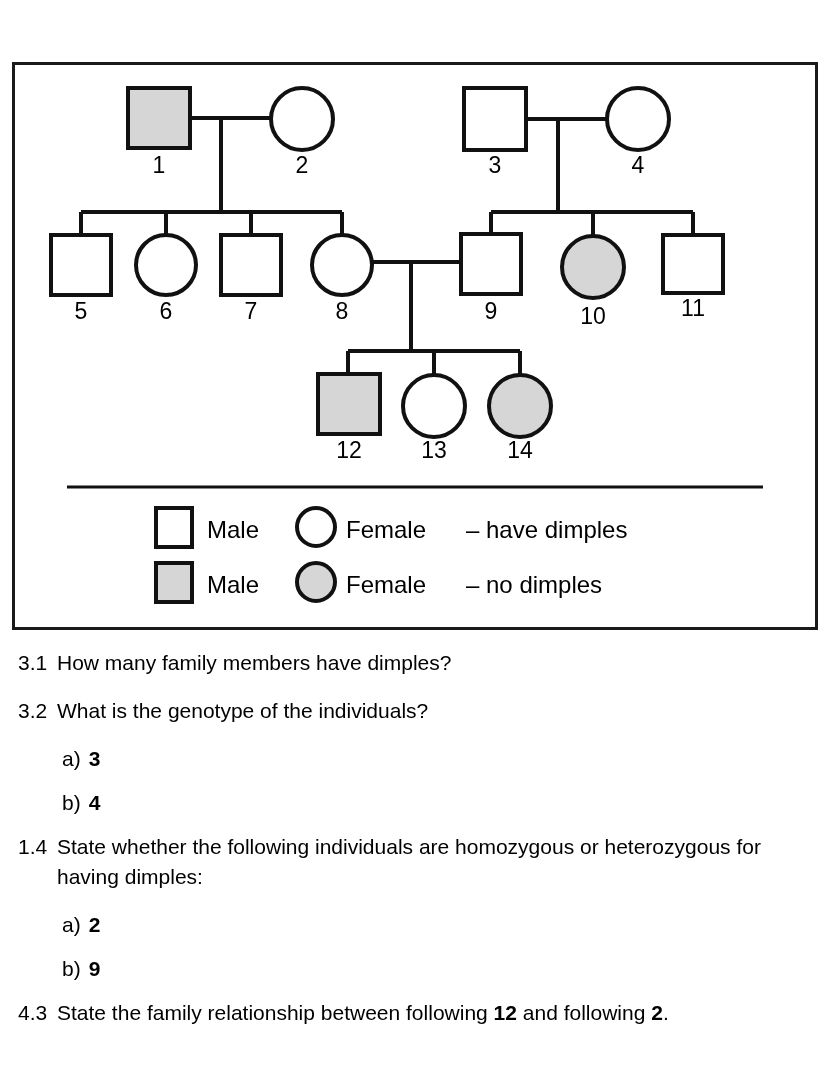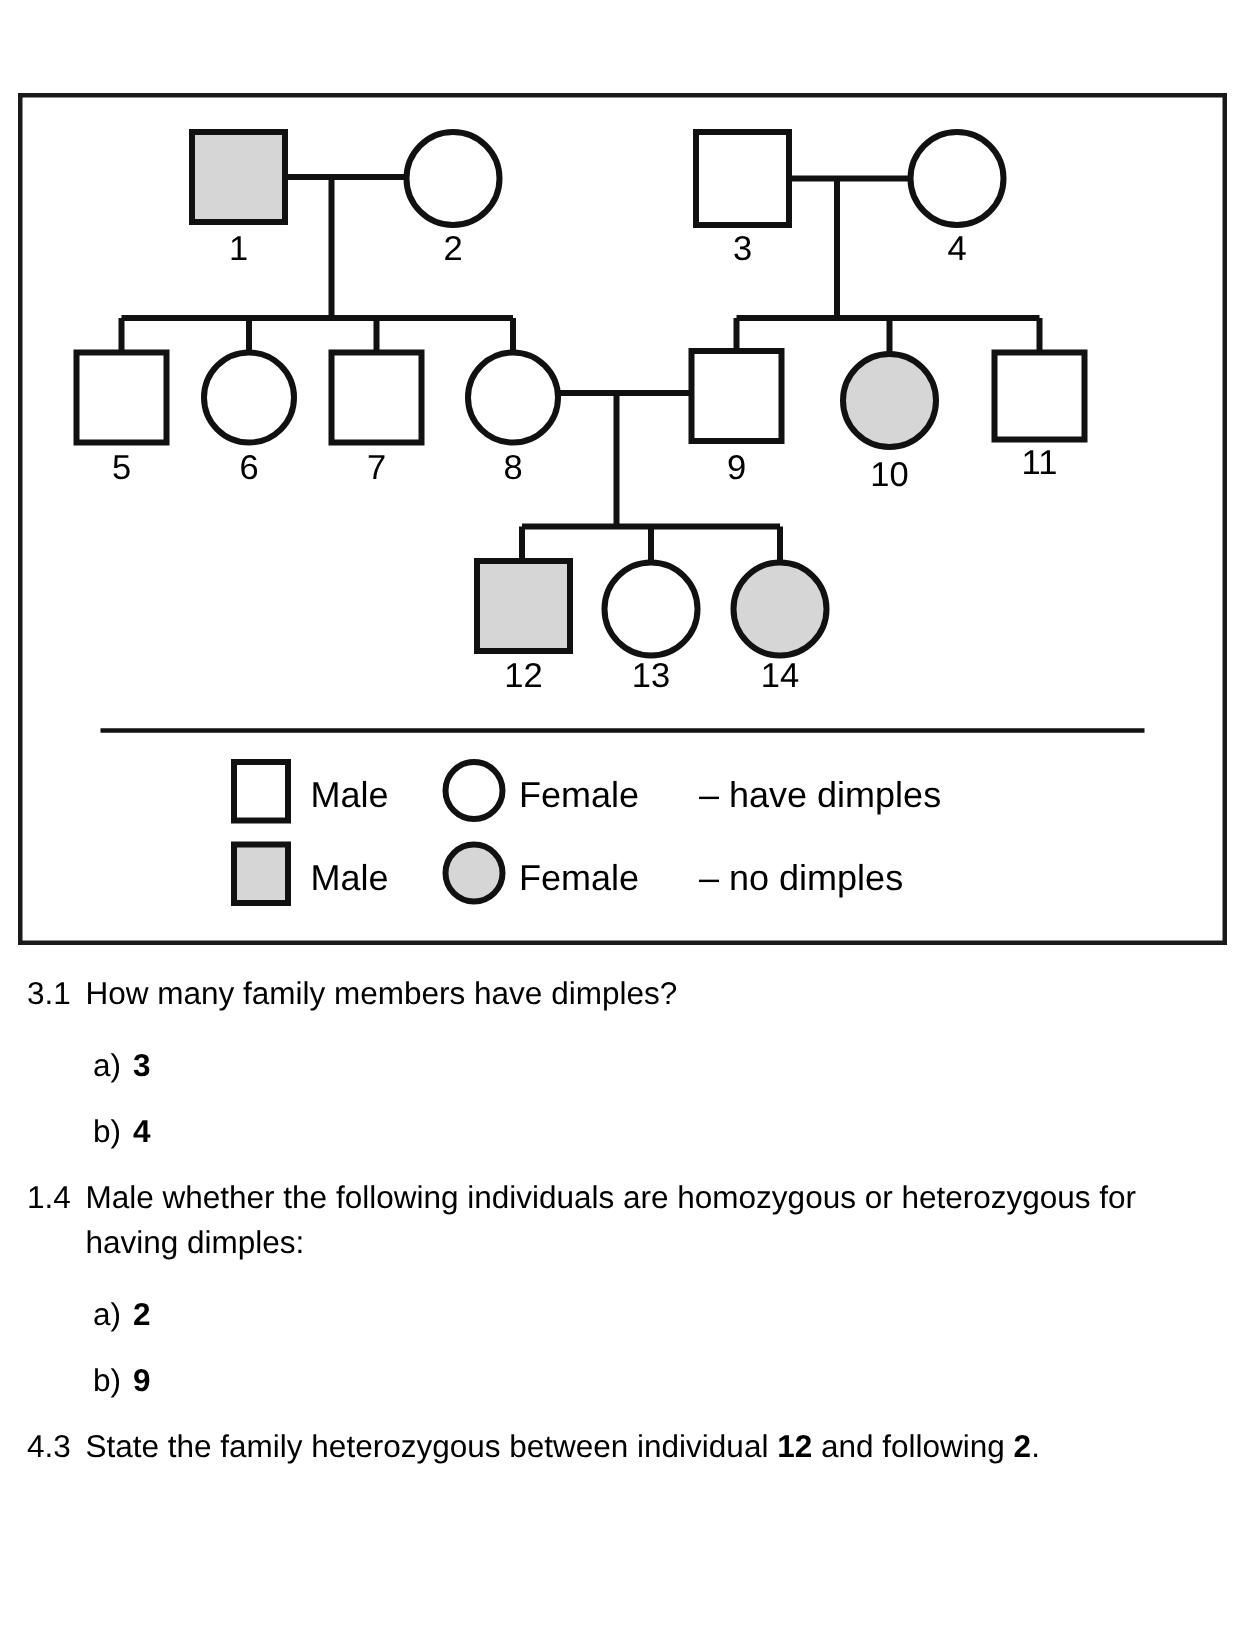--- a/index.html
+++ b/index.html
@@ -214,40 +214,44 @@
   </svg>
 </div>
 
 <div id="questions">
 
   <div class="q-row">
     <div class="q-num">3.1</div>
     <div class="q-text">How many family members have dimples?</div>
   </div>
 
+  <div class="q-row">
+    <div class="q-num">3.2</div>
+    <div class="q-text">What is the genotype of the individuals?</div>
+  </div>
   <div class="sub-row">
     <span class="sub-label">a)</span>
     <span class="sub-value">3</span>
   </div>
   <div class="sub-row">
     <span class="sub-label">b)</span>
     <span class="sub-value">4</span>
   </div>
 
   <div class="q-row">
     <div class="q-num">1.4</div>
-    <div class="q-text">Male whether the following individuals are homozygous or heterozygous for having dimples:</div>
+    <div class="q-text">State whether the following individuals are homozygous or heterozygous for having dimples:</div>
   </div>
   <div class="sub-row">
     <span class="sub-label">a)</span>
     <span class="sub-value">2</span>
   </div>
   <div class="sub-row">
     <span class="sub-label">b)</span>
     <span class="sub-value">9</span>
   </div>
 
   <div class="q-row">
     <div class="q-num">4.3</div>
-    <div class="q-text" id="q34-text"><span>State the family heterozygous between individual </span><span class="b">12</span><span> and following </span><span class="b">2</span><span>.</span></div>
+    <div class="q-text" id="q34-text"><span>State the family relationship between following </span><span class="b">12</span><span> and following </span><span class="b">2</span><span>.</span></div>
   </div>
 
 </div>
 
 </body></html>

